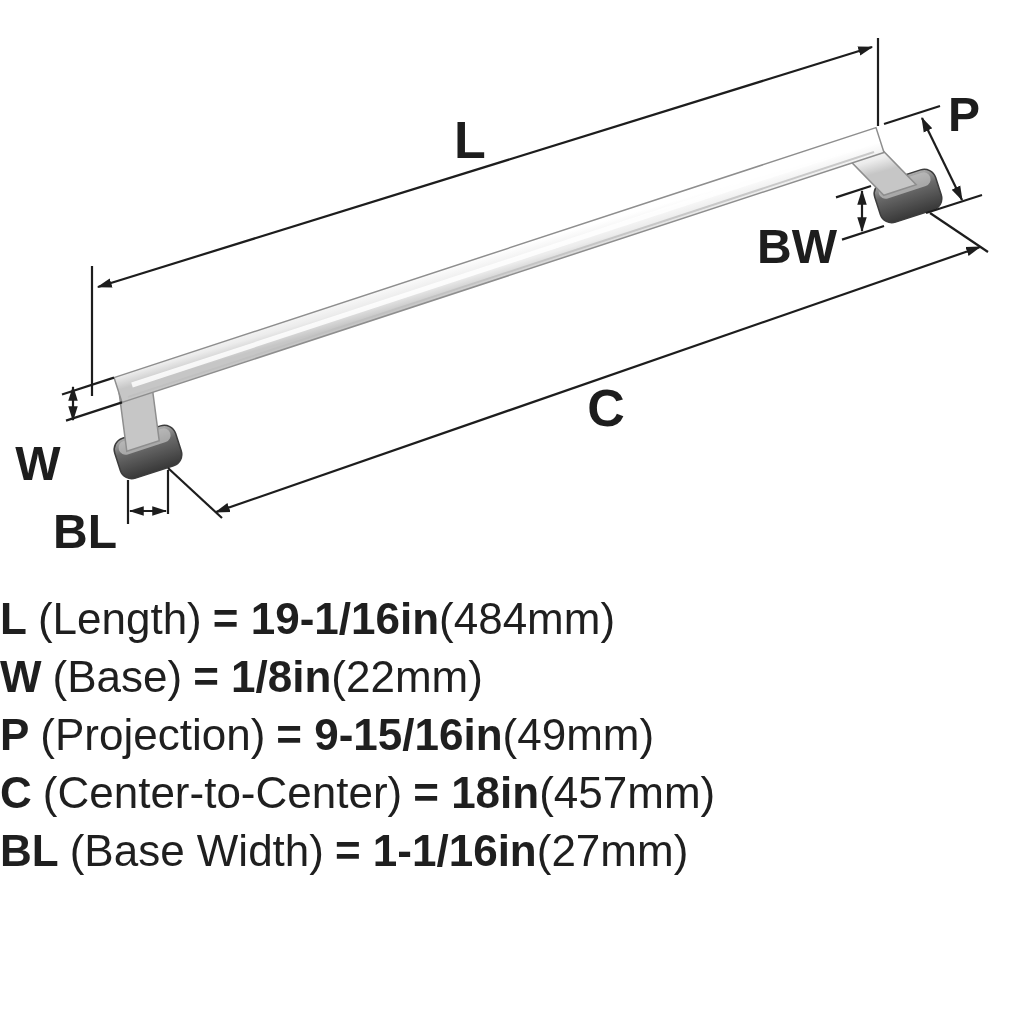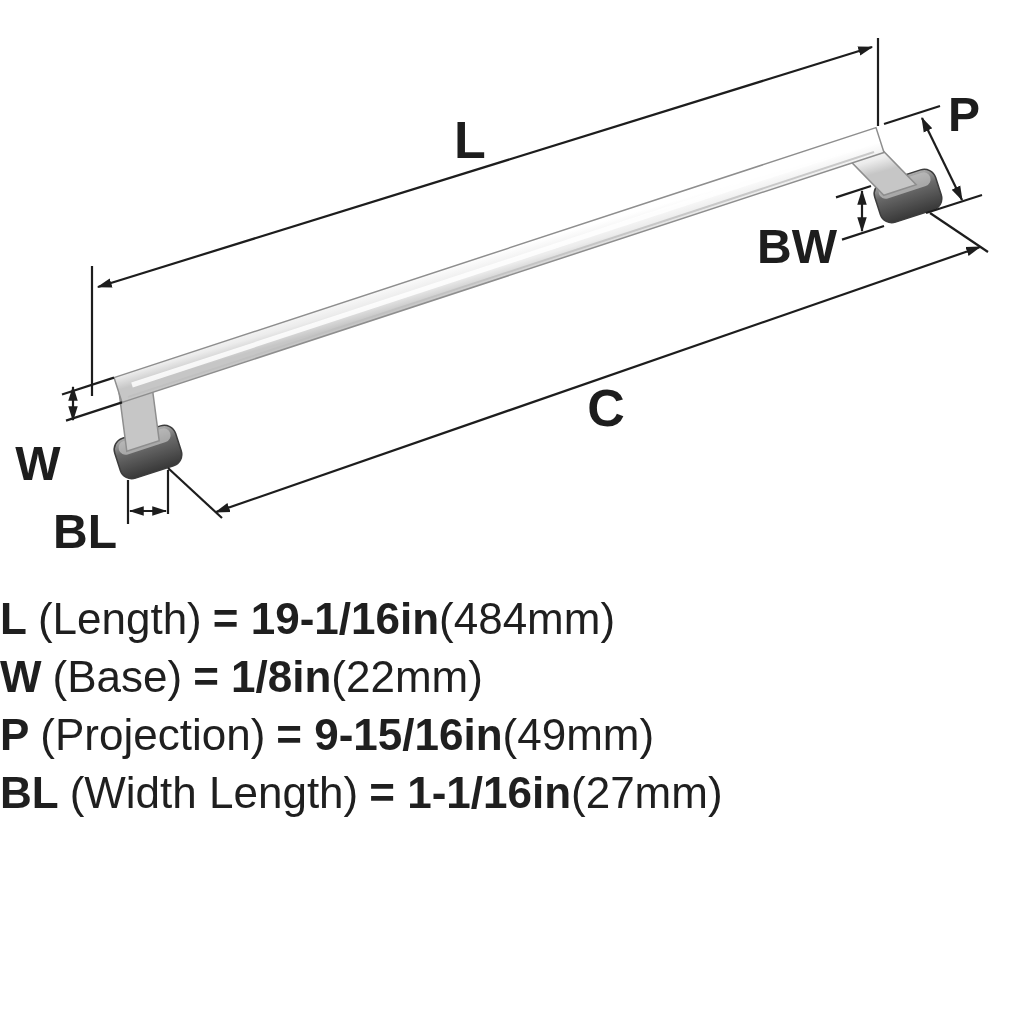--- a/index.html
+++ b/index.html
@@ -140,20 +140,23 @@
     </div>
 
     <div class="spec-line">
       <span class="spec-letter">W</span><span class="spec-label">(Base)</span><span class="spec-value">= 1/8in</span><span class="spec-metric">(22mm)</span>
     </div>
 
     <div class="spec-line">
       <span class="spec-letter">P</span><span class="spec-label">(Projection)</span><span class="spec-value">= 9-15/16in</span><span class="spec-metric">(49mm)</span>
     </div>
 
+    <div class="spec-line">
+      <span class="spec-letter">C</span><span class="spec-label">(Center-to-Center)</span><span class="spec-value">= 18in</span><span class="spec-metric">(457mm)</span>
+    </div>
 
     <div class="spec-line">
-      <span class="spec-letter">BL</span><span class="spec-label">(Width Length)</span><span class="spec-value">= 1-1/16in</span><span class="spec-metric">(27mm)</span>
+      <span class="spec-letter">BL</span><span class="spec-label">(Base Width)</span><span class="spec-value">= 1-1/16in</span><span class="spec-metric">(27mm)</span>
     </div>
 
 
   </div>
 </div>
 
 </body></html>

